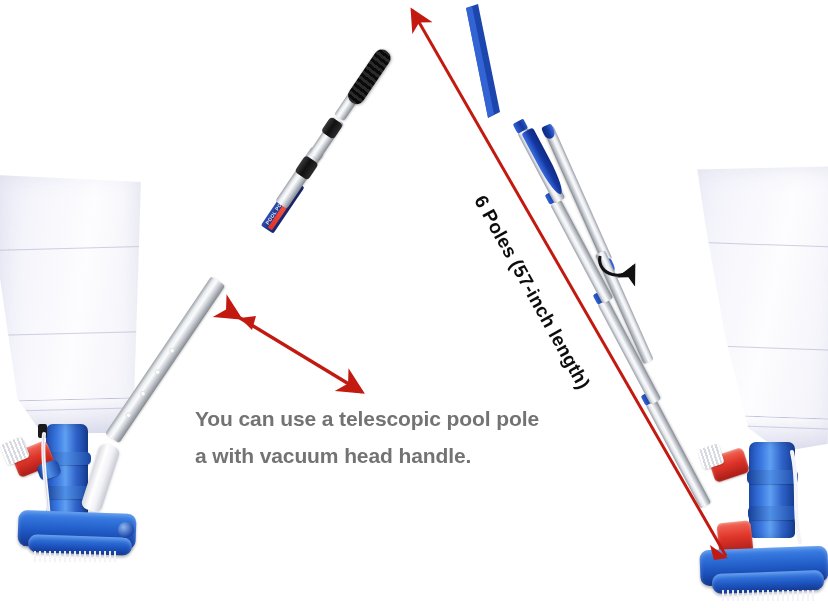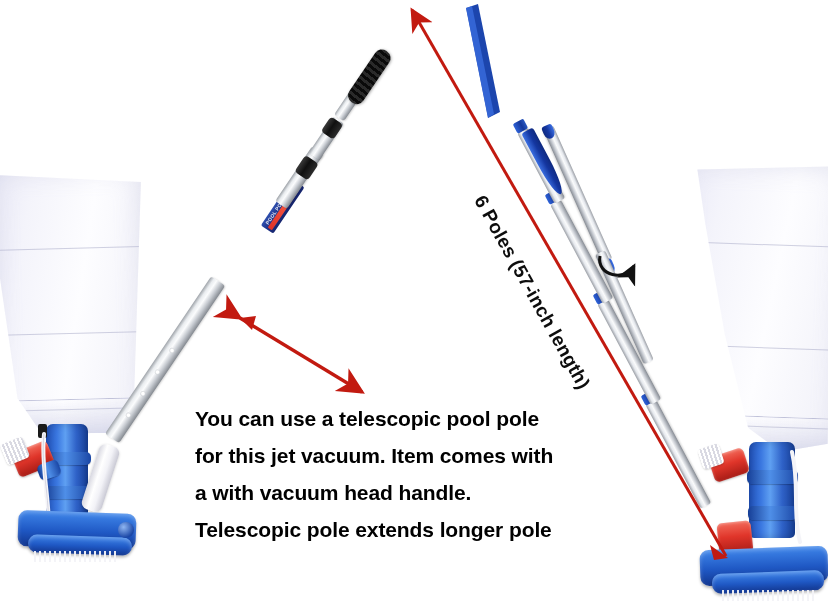--- a/index.html
+++ b/index.html
@@ -139,21 +139,21 @@
     background:linear-gradient(180deg,#3b6fe2 0%,#1436a0 55%,#0f2a80 100%);
     border-radius:3px 50% 50% 3px;
   }
 
   
   svg.overlay{position:absolute;left:0;top:0;width:828px;height:608px;pointer-events:none;}
 
   
   #caption{
     position:absolute;left:195px;top:400px;width:420px;
-    font-size:21px;font-weight:bold;color:#000000;line-height:37px;
+    font-size:21px;font-weight:bold;color:#737373;line-height:37px;
     letter-spacing:-.1px;
   }
   #caption .line{display:block;white-space:nowrap;}
 
   #pole-count-label{
     position:absolute;left:479px;top:186px;
     font-size:19px;font-weight:bold;color:#0d0d0d;white-space:nowrap;
     transform:rotate(61deg);transform-origin:0 50%;
     letter-spacing:.2px;
   }
@@ -275,20 +275,18 @@
     <line x1="726" y1="556" x2="412" y2="10" stroke="#c21a10" stroke-width="3" marker-end="url(#ah)"></line>
     <polygon points="726,556 712,548 720,540" fill="#c21a10" opacity="0"></polygon>
 
     <polygon points="728,558 710,545 714,560" fill="#c21a10"></polygon>
 
     <path d="M600 256 C 596 276, 626 282, 634 266" stroke="#111111" stroke-width="3" fill="none" marker-end="url(#ahk)"></path>
   </svg>
 
   <div id="caption">
     <span class="line">You can use a telescopic pool pole</span>
-    <span class="line">for this jet vacuum. Item comes with</span>
     <span class="line">a with vacuum head handle.</span>
-    <span class="line">Telescopic pole extends longer pole</span>
   </div>
 
   <div id="pole-count-label">6 Poles (57-inch length)</div>
 
 </div>
 
 </body></html>

